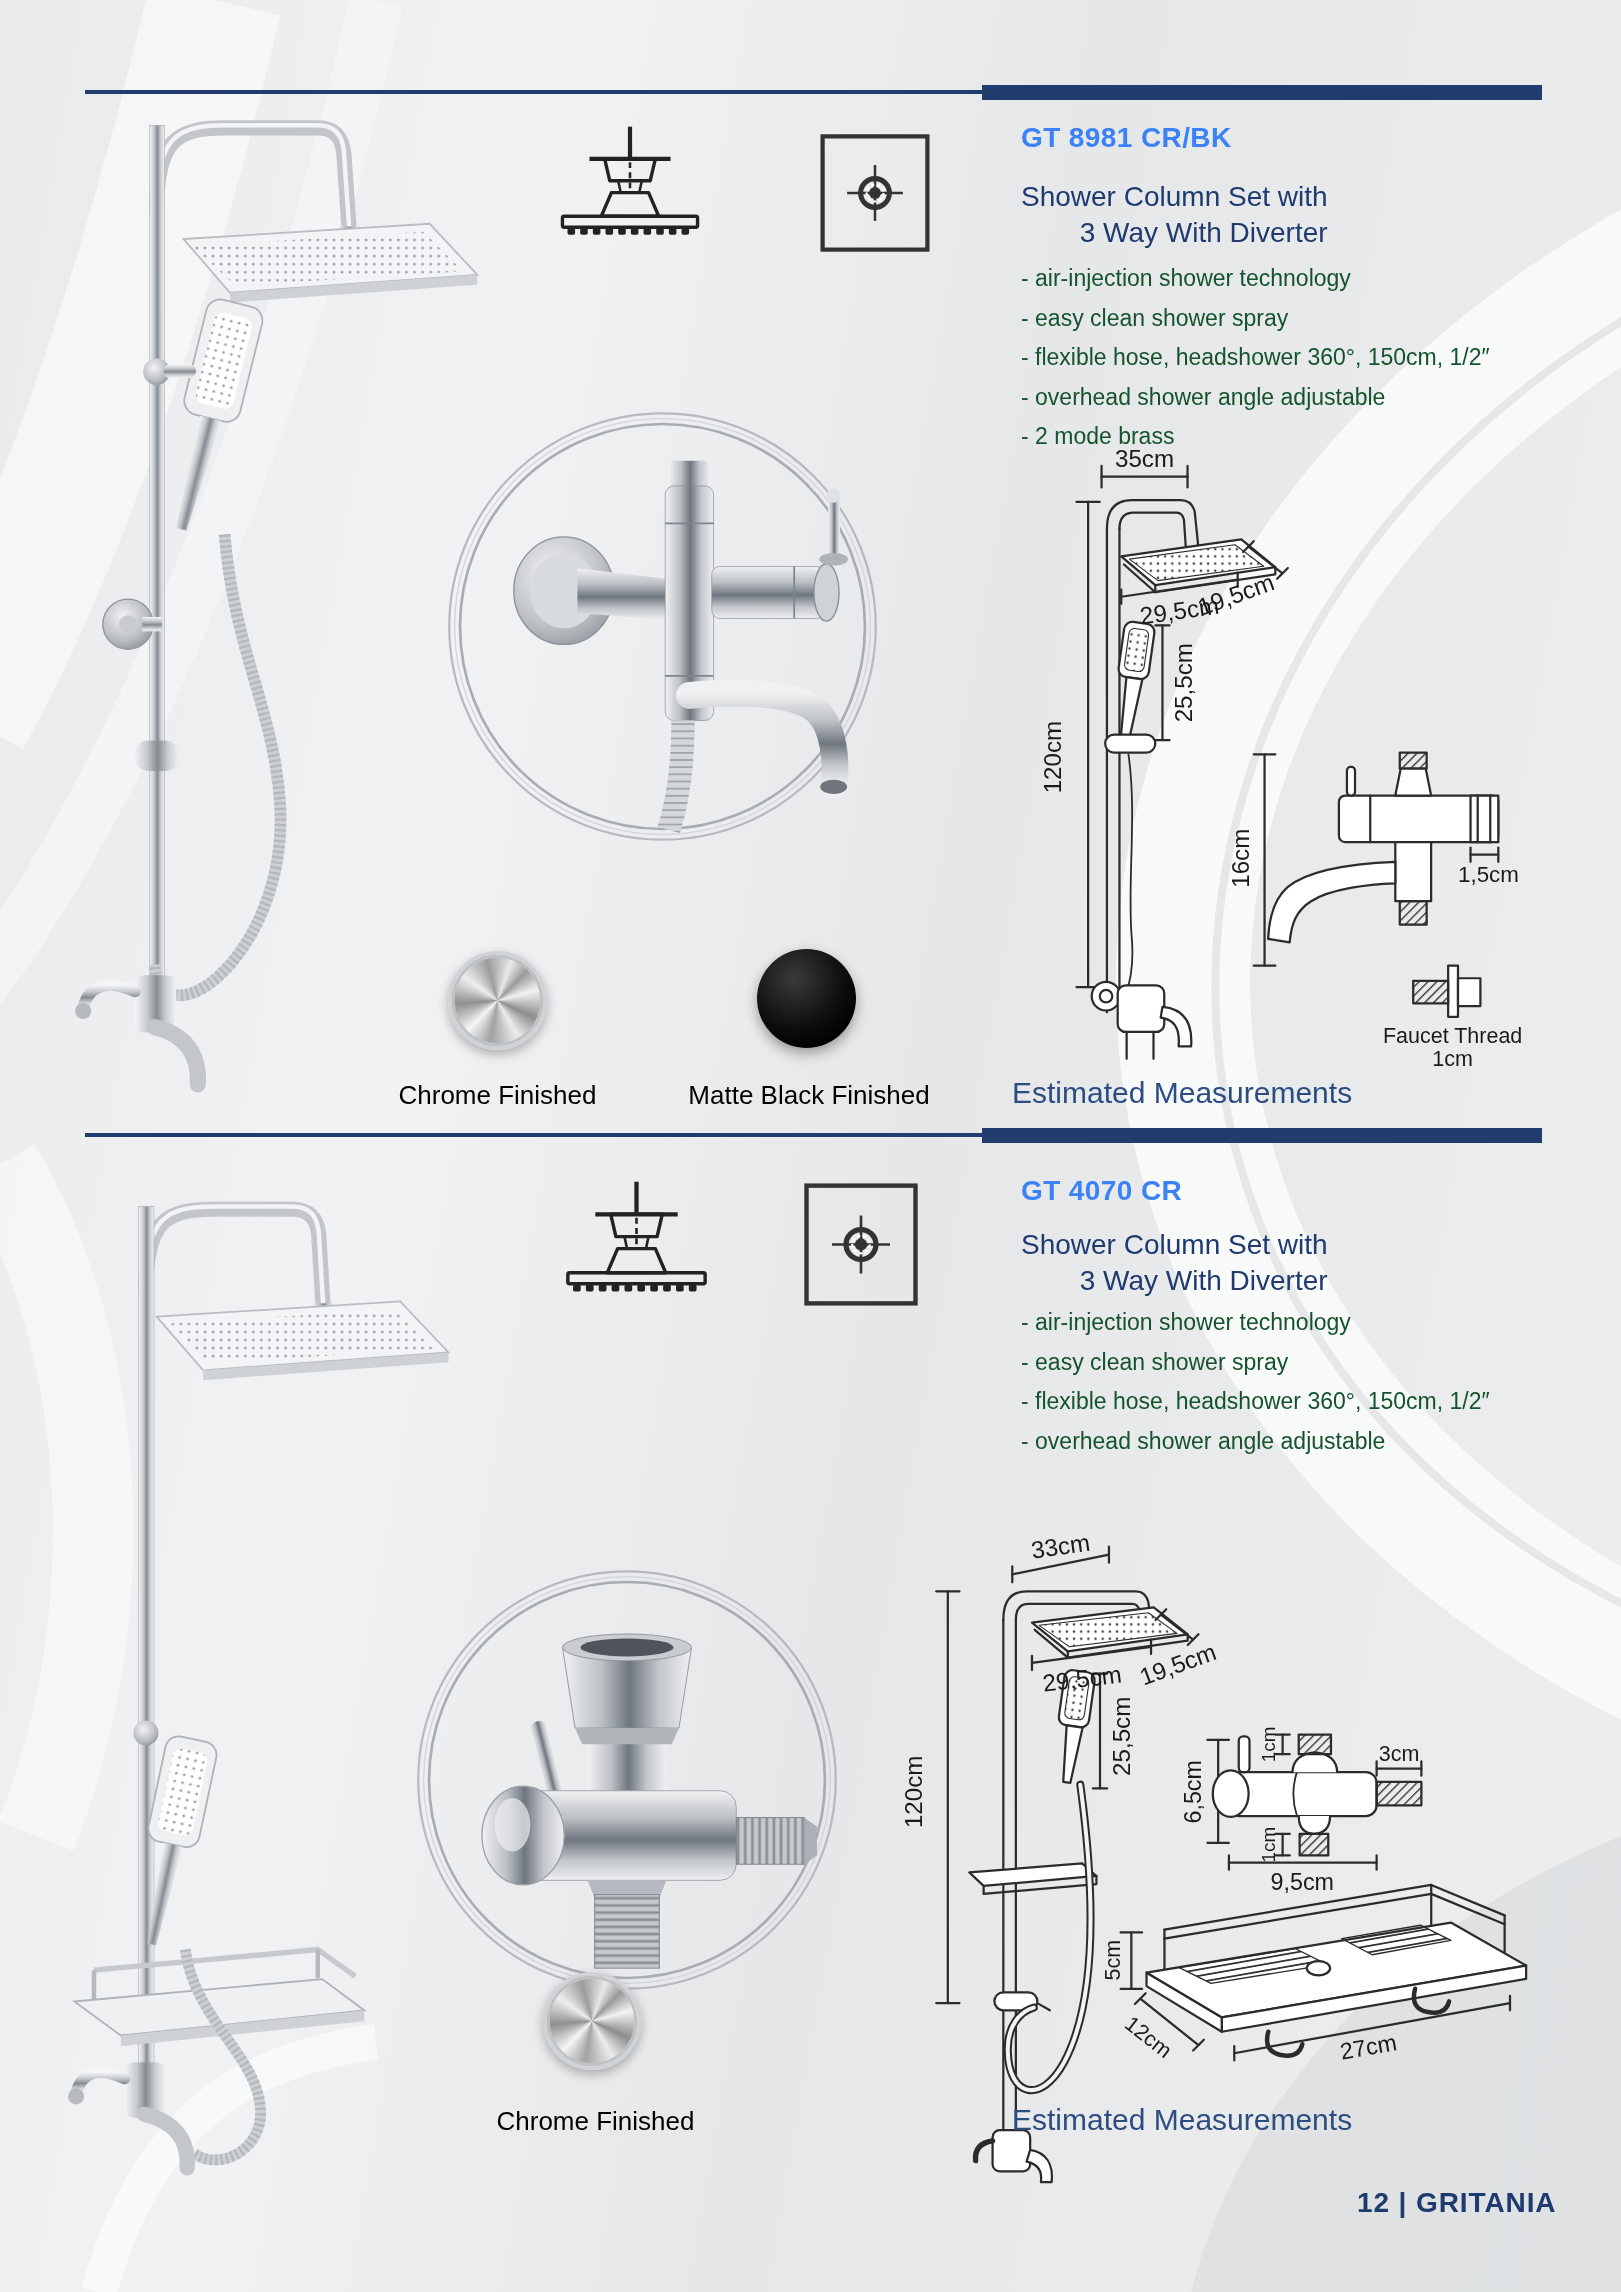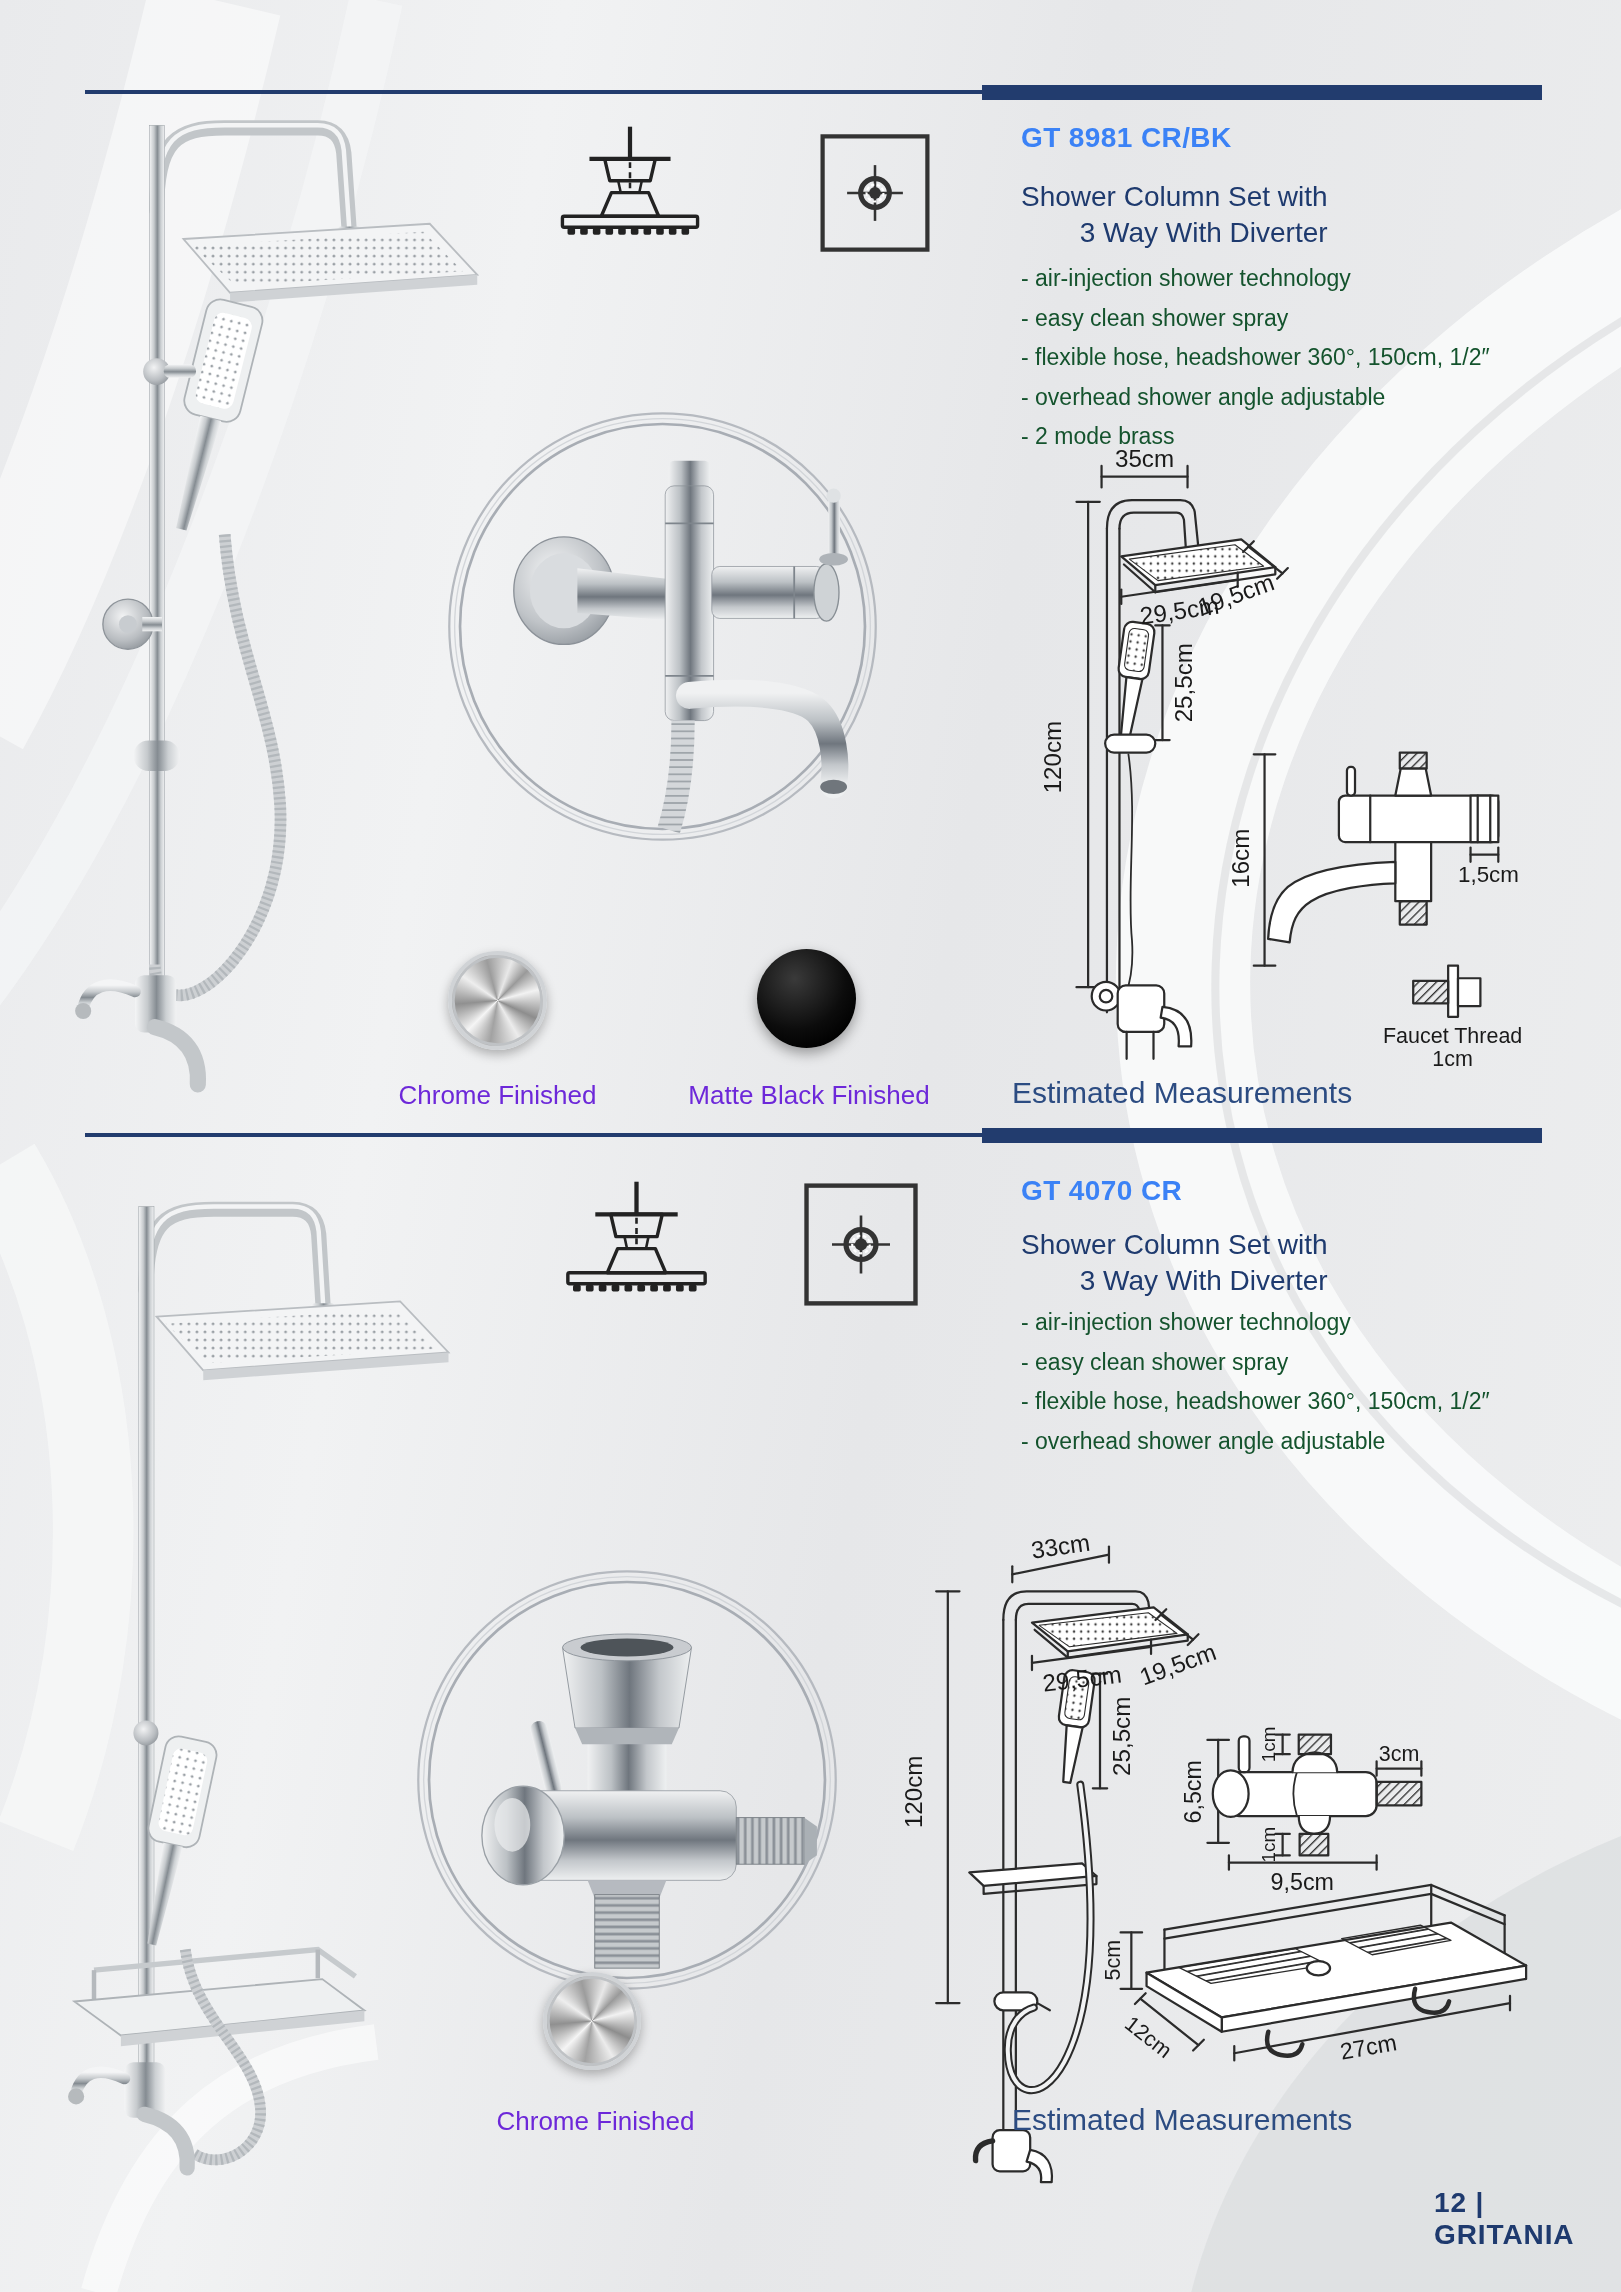--- a/index.html
+++ b/index.html
@@ -10,21 +10,21 @@
   }
   .abs{position:absolute;}
   .bg{position:absolute;left:0;top:0;z-index:0;}
   .z{z-index:2;}
   .rule{background:#223c6e;}
   .model{font-size:28px;font-weight:bold;color:#3b82f6;letter-spacing:0.4px;}
   .subtitle{font-size:28px;color:#1e3a6e;line-height:36px;text-align:right;}
   .features{font-size:23px;color:#14532d;}
   .features div{margin-bottom:12.5px;}
   .estimated{font-size:30px;color:#2c4c82;}
-  .finish-label{font-size:26px;color:#6d28d9;text-align:center;}
+  .finish-label{font-size:26px;color:#000000;text-align:center;}
   .footer{font-size:28px;font-weight:bold;color:#1e3a6e;letter-spacing:0.9px;}
   .swatch-chrome{
     border-radius:50%;
     background:conic-gradient(from 20deg at 50% 50%,#e8e8e8 0deg,#9a9a9a 25deg,#f2f2f2 55deg,#8d8d8d 95deg,#ececec 130deg,#a2a2a2 170deg,#f5f5f5 205deg,#909090 245deg,#eeeeee 285deg,#9c9c9c 325deg,#e8e8e8 360deg);
     border:4.5px solid #d0d3d6;
     box-shadow:0 4.5px 10.7px rgba(0,0,0,.28), inset 0 0 0 2.7px #bfc2c5;
   }
   .swatch-black{
     border-radius:50%;
     background:radial-gradient(circle at 38% 30%,#3a3a3a,#0c0c0c 55%,#000 80%);
@@ -546,14 +546,14 @@
     <text transform="rotate(38 302 584)" x="302" y="592" font-size="24">12cm</text>
     <text transform="rotate(-10 548 596)" x="548" y="604" font-size="26">27cm</text>
   </g>
 </svg>
 
 <div class="abs z swatch-chrome" style="left:543px;top:1972px;width:90px;height:90px;"></div>
 <div class="abs z finish-label" style="left:459px;top:2106px;width:273px;">Chrome Finished</div>
 
 <div class="abs z estimated" style="left:1012px;top:2103px;">Estimated Measurements</div>
 
-<div class="abs z footer" style="left:1434px;top:2187px;">12 | GRITANIA</div>
+<div class="abs z footer" style="left:1357px;top:2187px;">12 | GRITANIA</div>
 
 
 </body></html>

